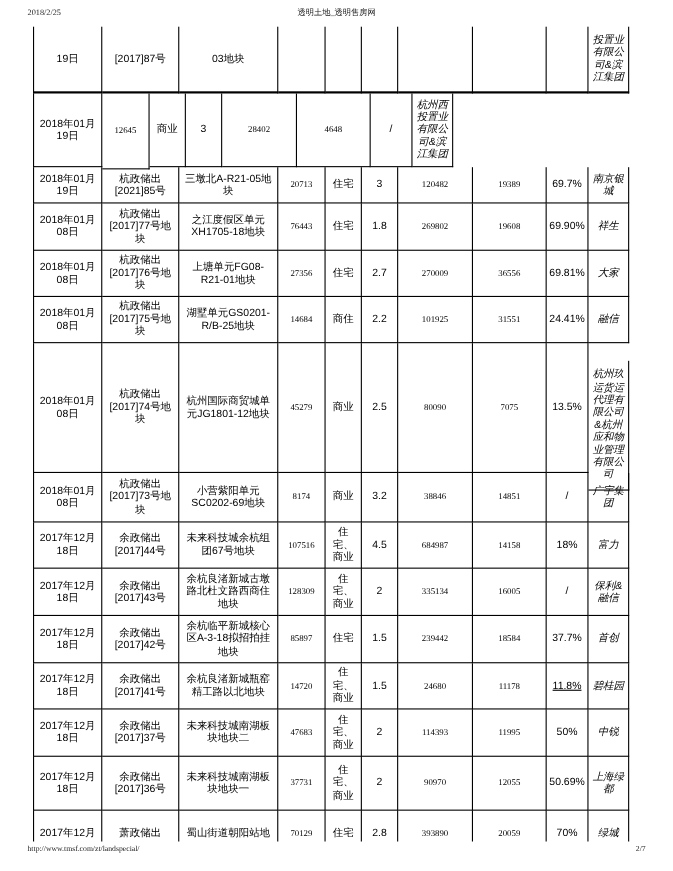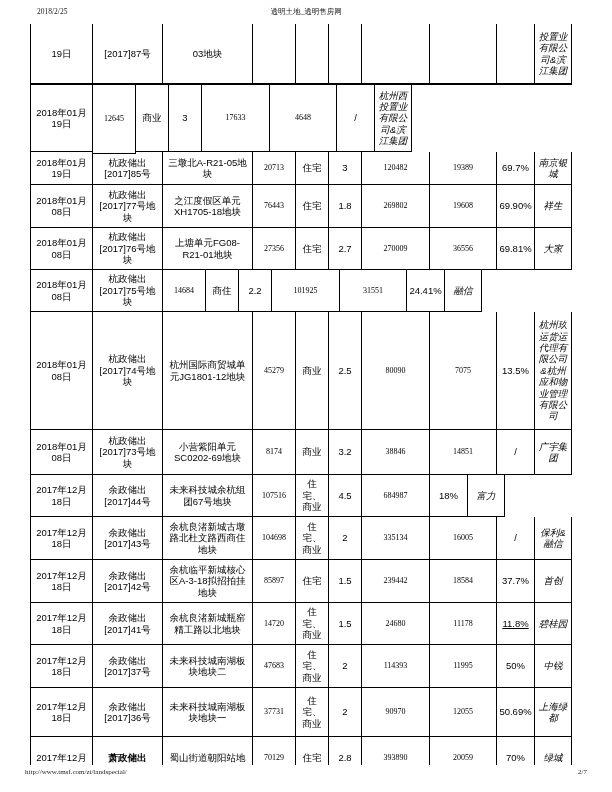--- a/index.html
+++ b/index.html
@@ -7,21 +7,21 @@
     width:612px;height:792px;background:#ffffff;position:relative;
     font-family:"Liberation Sans","DejaVu Sans",sans-serif;
     color:#000;overflow:hidden;
   }
   
   .print-hdr{
     position:absolute;top:7px;left:25px;right:25px;height:12px;
     font-family:"Liberation Serif","DejaVu Serif",serif;
     font-size:7.5px;color:#1a1a1a;
   }
-  .hdr-date{position:absolute;left:12px;top:0;}
+  .hdr-date{position:absolute;left:0;top:0;}
   .hdr-title{position:absolute;left:0;right:0;top:0;text-align:center;}
   .print-ftr{
     position:absolute;top:768px;left:25px;right:25px;height:12px;
     font-family:"Liberation Serif","DejaVu Serif",serif;
     font-size:7px;color:#1a1a1a;
   }
   .ftr-url{position:absolute;left:0;top:0;}
   .ftr-page{position:absolute;right:0;top:0;}
   
   #land-table{
@@ -71,28 +71,28 @@
       <div class="c c6 num" style="height: 61px;"></div>
       <div class="c c7 num" style="height: 61px;"></div>
       <div class="c c8" style="height: 61px;"></div>
       <div class="c c9" style="height: 61px;">投置业有限公司&amp;滨江集团</div>
     </div>
     <div class="row" style="height: 67px;">
       <div class="c c0" style="height: 67px;">2018年01月19日</div>
       <div class="c c3 num" style="height: 69px;">12645</div>
       <div class="c c4" style="height: 67px;">商业</div>
       <div class="c c5" style="height: 67px;">3</div>
-      <div class="c c6 num" style="height: 67px;">17633</div>
+      <div class="c c6 num" style="height: 67px;">28402</div>
       <div class="c c7 num" style="height: 67px;">4648</div>
       <div class="c c8" style="height: 67px;">/</div>
       <div class="c c9" style="height: 67px;">杭州西投置业有限公司&amp;滨江集团</div>
     </div>
     <div class="row" style="height: 33px;">
       <div class="c c0" style="height: 33px;">2018年01月19日</div>
-      <div class="c c1" style="height: 33px;">杭政储出[2017]85号</div>
+      <div class="c c1" style="height: 33px;">杭政储出[2021]85号</div>
       <div class="c c2" style="height: 33px;">三墩北A-R21-05地块</div>
       <div class="c c3 num" style="height: 33px;">20713</div>
       <div class="c c4" style="height: 33px;">住宅</div>
       <div class="c c5" style="height: 33px;">3</div>
       <div class="c c6 num" style="height: 33px;">120482</div>
       <div class="c c7 num" style="height: 33px;">19389</div>
       <div class="c c8" style="height: 33px;">69.7%</div>
       <div class="c c9" style="height: 33px;">南京银城</div>
     </div>
     <div class="row" style="height: 43px;">
@@ -115,39 +115,40 @@
       <div class="c c4" style="height: 42px;">住宅</div>
       <div class="c c5" style="height: 42px;">2.7</div>
       <div class="c c6 num" style="height: 42px;">270009</div>
       <div class="c c7 num" style="height: 42px;">36556</div>
       <div class="c c8" style="height: 42px;">69.81%</div>
       <div class="c c9" style="height: 42px;">大家</div>
     </div>
     <div class="row" style="height: 42px;">
       <div class="c c0" style="height: 42px;">2018年01月08日</div>
       <div class="c c1" style="height: 42px;">杭政储出[2017]75号地块</div>
+      <div class="c c2" style="height: 42px;">湖墅单元GS0201-R/B-25地块</div>
       <div class="c c3 num" style="height: 42px;">14684</div>
       <div class="c c4" style="height: 42px;">商住</div>
       <div class="c c5" style="height: 42px;">2.2</div>
       <div class="c c6 num" style="height: 42px;">101925</div>
       <div class="c c7 num" style="height: 42px;">31551</div>
       <div class="c c8" style="height: 42px;">24.41%</div>
       <div class="c c9" style="height: 42px;">融信</div>
     </div>
     <div class="row" style="height: 118px;">
       <div class="c c0" style="height: 118px;">2018年01月08日</div>
       <div class="c c1" style="height: 118px;">杭政储出[2017]74号地块</div>
       <div class="c c2" style="height: 118px;">杭州国际商贸城单元JG1801-12地块</div>
       <div class="c c3 num" style="height: 118px;">45279</div>
       <div class="c c4" style="height: 118px;">商业</div>
       <div class="c c5" style="height: 118px;">2.5</div>
       <div class="c c6 num" style="height: 118px;">80090</div>
       <div class="c c7 num" style="height: 118px;">7075</div>
       <div class="c c8" style="height: 118px;">13.5%</div>
-      <div class="c c9" style="height: 118px;">杭州玖运货运代理有限公司&amp;杭州应和物业管理有限公司</div>
+      <div class="c c9" style="height: 118px; margin-top: 16px;">杭州玖运货运代理有限公司&amp;杭州应和物业管理有限公司</div>
     </div>
     <div class="row" style="height: 45px;">
       <div class="c c0" style="height: 45px;">2018年01月08日</div>
       <div class="c c1" style="height: 45px;">杭政储出[2017]73号地块</div>
       <div class="c c2" style="height: 45px;">小营紫阳单元SC0202-69地块</div>
       <div class="c c3 num" style="height: 45px;">8174</div>
       <div class="c c4" style="height: 45px;">商业</div>
       <div class="c c5" style="height: 45px;">3.2</div>
       <div class="c c6 num" style="height: 45px;">38846</div>
       <div class="c c7 num" style="height: 45px;">14851</div>
@@ -155,28 +156,29 @@
       <div class="c c9" style="height: 45px;">广宇集团</div>
     </div>
     <div class="row" style="height: 42px;">
       <div class="c c0" style="height: 42px;">2017年12月18日</div>
       <div class="c c1" style="height: 42px;">余政储出[2017]44号</div>
       <div class="c c2" style="height: 42px;">未来科技城余杭组团67号地块</div>
       <div class="c c3 num" style="height: 42px;">107516</div>
       <div class="c c4" style="height: 42px;">住宅、商业</div>
       <div class="c c5" style="height: 42px;">4.5</div>
       <div class="c c6 num" style="height: 42px;">684987</div>
+      <div class="c c7 num" style="height: 42px;">14158</div>
       <div class="c c8" style="height: 42px;">18%</div>
       <div class="c c9" style="height: 42px;">富力</div>
     </div>
     <div class="row" style="height: 43px;">
       <div class="c c0" style="height: 43px;">2017年12月18日</div>
       <div class="c c1" style="height: 43px;">余政储出[2017]43号</div>
       <div class="c c2" style="height: 43px;">余杭良渚新城古墩路北杜文路西商住地块</div>
-      <div class="c c3 num" style="height: 43px;">104698</div>
+      <div class="c c3 num" style="height: 43px;">128309</div>
       <div class="c c4" style="height: 43px;">住宅、商业</div>
       <div class="c c5" style="height: 43px;">2</div>
       <div class="c c6 num" style="height: 43px;">335134</div>
       <div class="c c7 num" style="height: 43px;">16005</div>
       <div class="c c8" style="height: 43px;">/</div>
       <div class="c c9" style="height: 43px;">保利&amp;融信</div>
     </div>
     <div class="row" style="height: 43px;">
       <div class="c c0" style="height: 43px;">2017年12月18日</div>
       <div class="c c1" style="height: 43px;">余政储出[2017]42号</div>
@@ -220,21 +222,21 @@
       <div class="c c3 num" style="height: 49px;">37731</div>
       <div class="c c4" style="height: 49px;">住宅、商业</div>
       <div class="c c5" style="height: 49px;">2</div>
       <div class="c c6 num" style="height: 49px;">90970</div>
       <div class="c c7 num" style="height: 49px;">12055</div>
       <div class="c c8" style="height: 49px;">50.69%</div>
       <div class="c c9" style="height: 49px;">上海绿都</div>
     </div>
     <div class="row row-last" style="height: 42px;">
       <div class="c c0" style="height: 42px;">2017年12月</div>
-      <div class="c c1" style="height: 42px; font-weight: bold;">萧政储出</div>
+      <div class="c c1" style="height: 42px;">萧政储出</div>
       <div class="c c2" style="height: 42px;">蜀山街道朝阳站地</div>
       <div class="c c3 num" style="height: 42px;">70129</div>
       <div class="c c4" style="height: 42px;">住宅</div>
       <div class="c c5" style="height: 42px;">2.8</div>
       <div class="c c6 num" style="height: 42px;">393890</div>
       <div class="c c7 num" style="height: 42px;">20059</div>
       <div class="c c8" style="height: 42px;">70%</div>
       <div class="c c9" style="height: 42px;">绿城</div>
     </div>
   </div>

